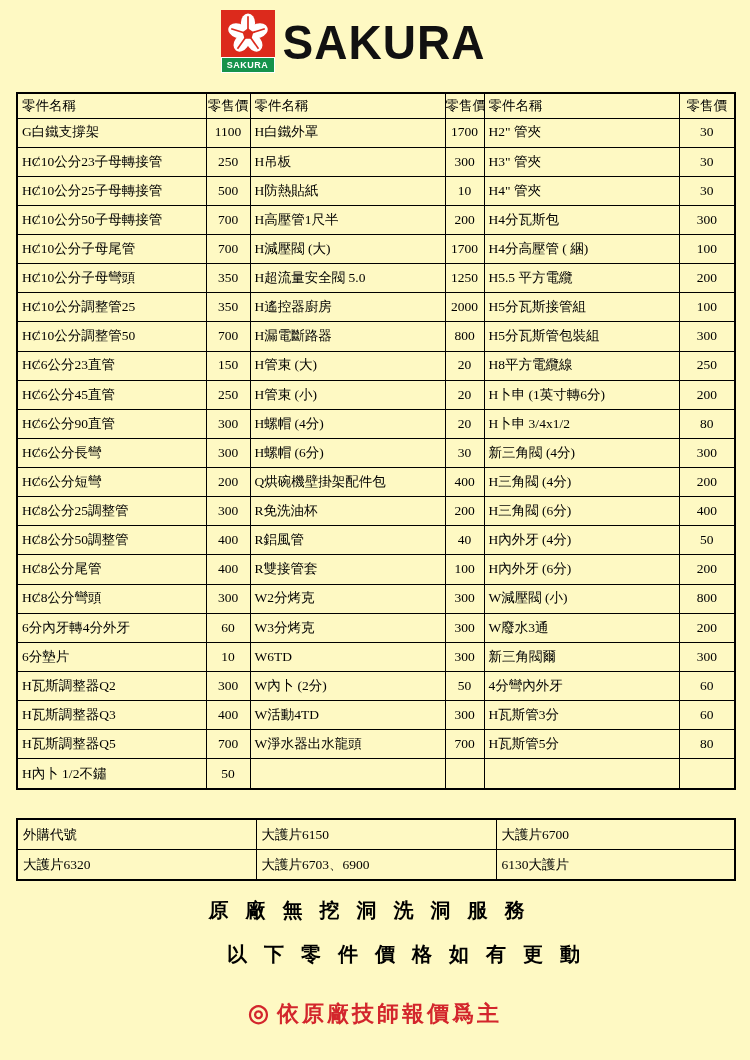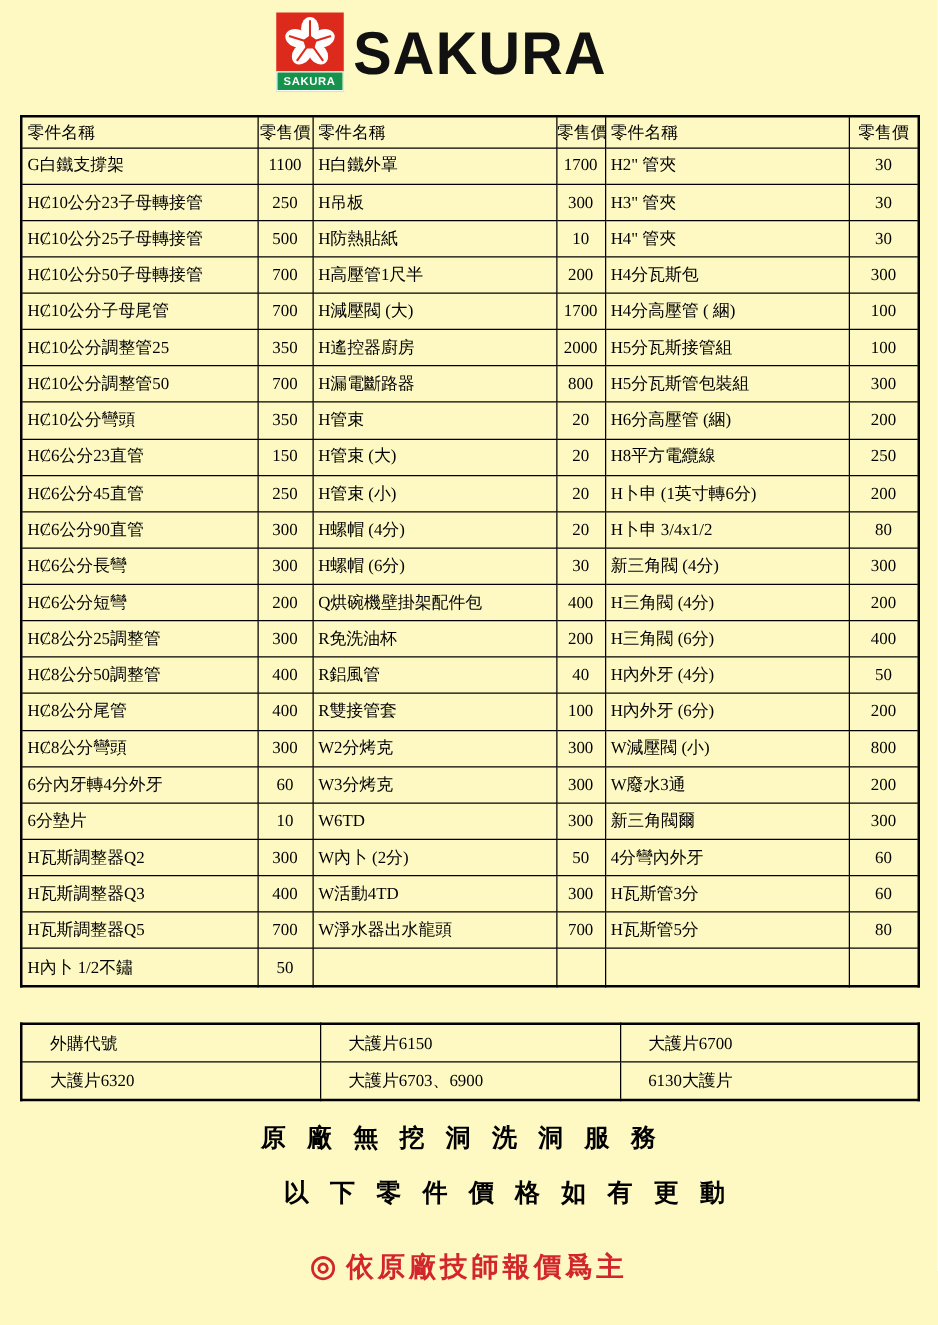--- a/index.html
+++ b/index.html
@@ -50,21 +50,21 @@
   .name-cell { text-align:left; padding:0 2px 0 4px; }
   .price-cell { text-align:center; font-size:14px; }
 
   
   .code-table {
     position:absolute; left:16px; top:818px; width:718px; height:63px;
     border:2px solid #000;
   }
   .code-table td {
     border:1px solid #000; vertical-align:middle; text-align:left;
-    font-size:13.5px; padding-left:22px; white-space:nowrap; overflow:hidden;
+    font-size:13.5px; padding-left:5px; white-space:nowrap; overflow:hidden;
   }
 
   
   .footer-line {
     position:absolute; left:0; width:750px; text-align:center;
     font-family:"Liberation Sans",sans-serif; font-weight:bold;
     font-size:20px; letter-spacing:17px; color:#000; white-space:nowrap;
   }
   .footer-line-1 { top:897px; }
   .footer-line-2 { top:941px;margin-left:37px; }
@@ -160,42 +160,42 @@
         </tr>
         <tr>
           <td class="name-cell">HȻ10公分子母尾管</td>
           <td class="price-cell">700</td>
           <td class="name-cell">H減壓閥 (大)</td>
           <td class="price-cell">1700</td>
           <td class="name-cell">H4分高壓管 ( 綑)</td>
           <td class="price-cell">100</td>
         </tr>
         <tr>
+          <td class="name-cell">HȻ10公分子母彎頭</td>
+          <td class="price-cell">350</td>
+          <td class="name-cell">H超流量安全閥 5.0</td>
+          <td class="price-cell">1250</td>
+          <td class="name-cell">H5.5 平方電纜</td>
+          <td class="price-cell">200</td>
+        </tr>
+        <tr>
           <td class="name-cell">HȻ10公分調整管25</td>
           <td class="price-cell">350</td>
           <td class="name-cell">H遙控器廚房</td>
           <td class="price-cell">2000</td>
           <td class="name-cell">H5分瓦斯接管組</td>
           <td class="price-cell">100</td>
         </tr>
         <tr>
           <td class="name-cell">HȻ10公分調整管50</td>
           <td class="price-cell">700</td>
           <td class="name-cell">H漏電斷路器</td>
           <td class="price-cell">800</td>
           <td class="name-cell">H5分瓦斯管包裝組</td>
           <td class="price-cell">300</td>
-        </tr>
-        <tr>
-          <td class="name-cell">HȻ10公分彎頭</td>
-          <td class="price-cell">350</td>
-          <td class="name-cell">H管束</td>
-          <td class="price-cell">20</td>
-          <td class="name-cell">H6分高壓管 (綑)</td>
-          <td class="price-cell">200</td>
         </tr>
         <tr>
           <td class="name-cell">HȻ6公分23直管</td>
           <td class="price-cell">150</td>
           <td class="name-cell">H管束 (大)</td>
           <td class="price-cell">20</td>
           <td class="name-cell">H8平方電纜線</td>
           <td class="price-cell">250</td>
         </tr>
         <tr>

